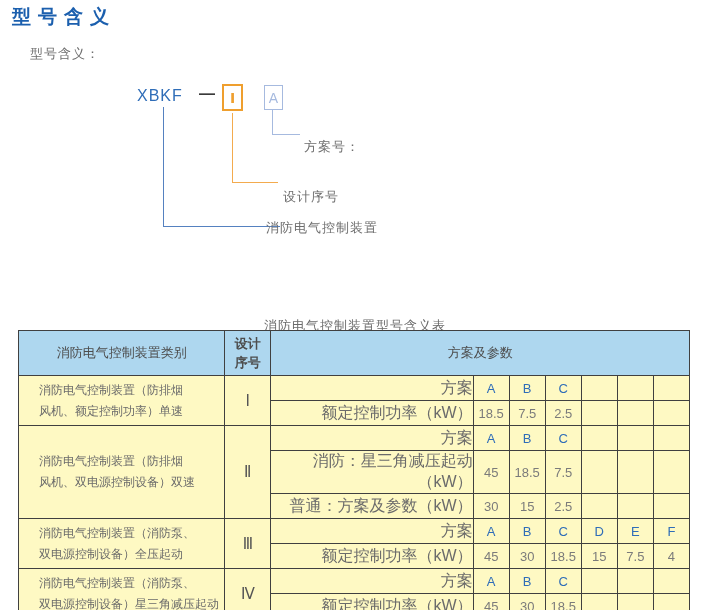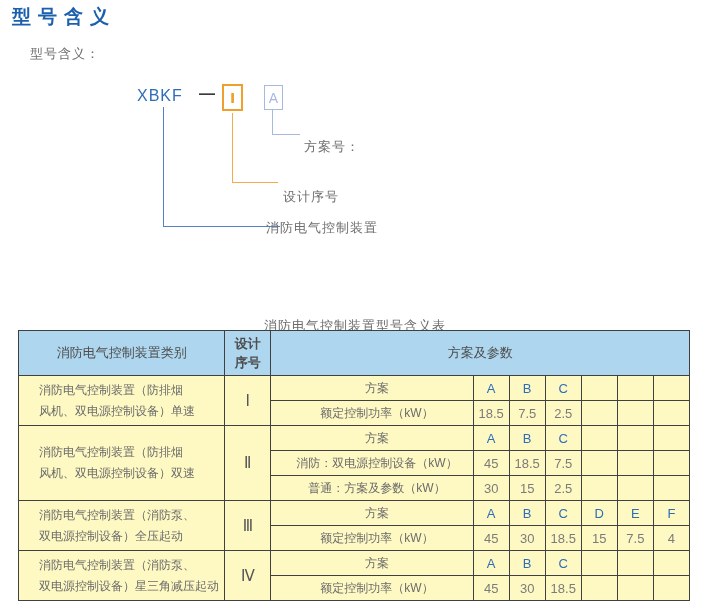--- a/index.html
+++ b/index.html
@@ -47,21 +47,21 @@
 
   table.spec thead th { background: #aed7ef; font-weight: normal;
     color: #4d4d4d; font-size: 13px; height: 45px; text-align: center; }
   th.h-design div { line-height: 19px; font-weight: bold; }
 
   td { height: 25px; }
   td.cat { color: #6b6b6b; font-size: 12px; text-align: left;
     padding-left: 20px; vertical-align: middle; }
   td.cat div { line-height: 21px; white-space: nowrap; }
   td.design-no { text-align: center; color: #555555; font-size: 15px; vertical-align: middle; }
-  td.row-label { color: #6b6b6b; font-size: 12px; text-align: center; padding-left: 10px; }
+  td.row-label { color: #6b6b6b; font-size: 16px; text-align: right; padding-left: 10px; }
   td.cell-letter { text-align: center; color: #2f6db8; font-size: 13px; }
   td.cell-num { text-align: center; color: #7b7b7b; font-size: 13px; }
 </style>
 </head>
 <body>
 
 <div class="page">
 
   <h1 class="page-title">型号含义</h1>
   <div class="subtitle">型号含义：</div>
@@ -103,21 +103,21 @@
           <div>序号</div>
         </th>
         <th colspan="7">方案及参数</th>
       </tr>
     </thead>
     <tbody>
 
       <tr>
         <td class="cat" rowspan="2">
           <div>消防电气控制装置（防排烟</div>
-          <div>风机、双电源控制设备）单速</div>
+          <div>风机、额定控制功率）单速</div>
         </td>
         <td class="design-no" rowspan="2">Ⅰ</td>
         <td class="row-label">方案</td>
         <td class="cell-letter">A</td>
         <td class="cell-letter">B</td>
         <td class="cell-letter">C</td>
         <td class="cell-letter"></td>
         <td class="cell-letter"></td>
         <td class="cell-letter"></td>
       </tr>
@@ -139,21 +139,21 @@
         <td class="design-no" rowspan="3">Ⅱ</td>
         <td class="row-label">方案</td>
         <td class="cell-letter">A</td>
         <td class="cell-letter">B</td>
         <td class="cell-letter">C</td>
         <td class="cell-letter"></td>
         <td class="cell-letter"></td>
         <td class="cell-letter"></td>
       </tr>
       <tr>
-        <td class="row-label">消防：双电源控制设备（kW）</td>
+        <td class="row-label">消防：星三角减压起动（kW）</td>
         <td class="cell-num">45</td>
         <td class="cell-num">18.5</td>
         <td class="cell-num">7.5</td>
         <td class="cell-num"></td>
         <td class="cell-num"></td>
         <td class="cell-num"></td>
       </tr>
       <tr>
         <td class="row-label">普通：方案及参数（kW）</td>
         <td class="cell-num">30</td>

